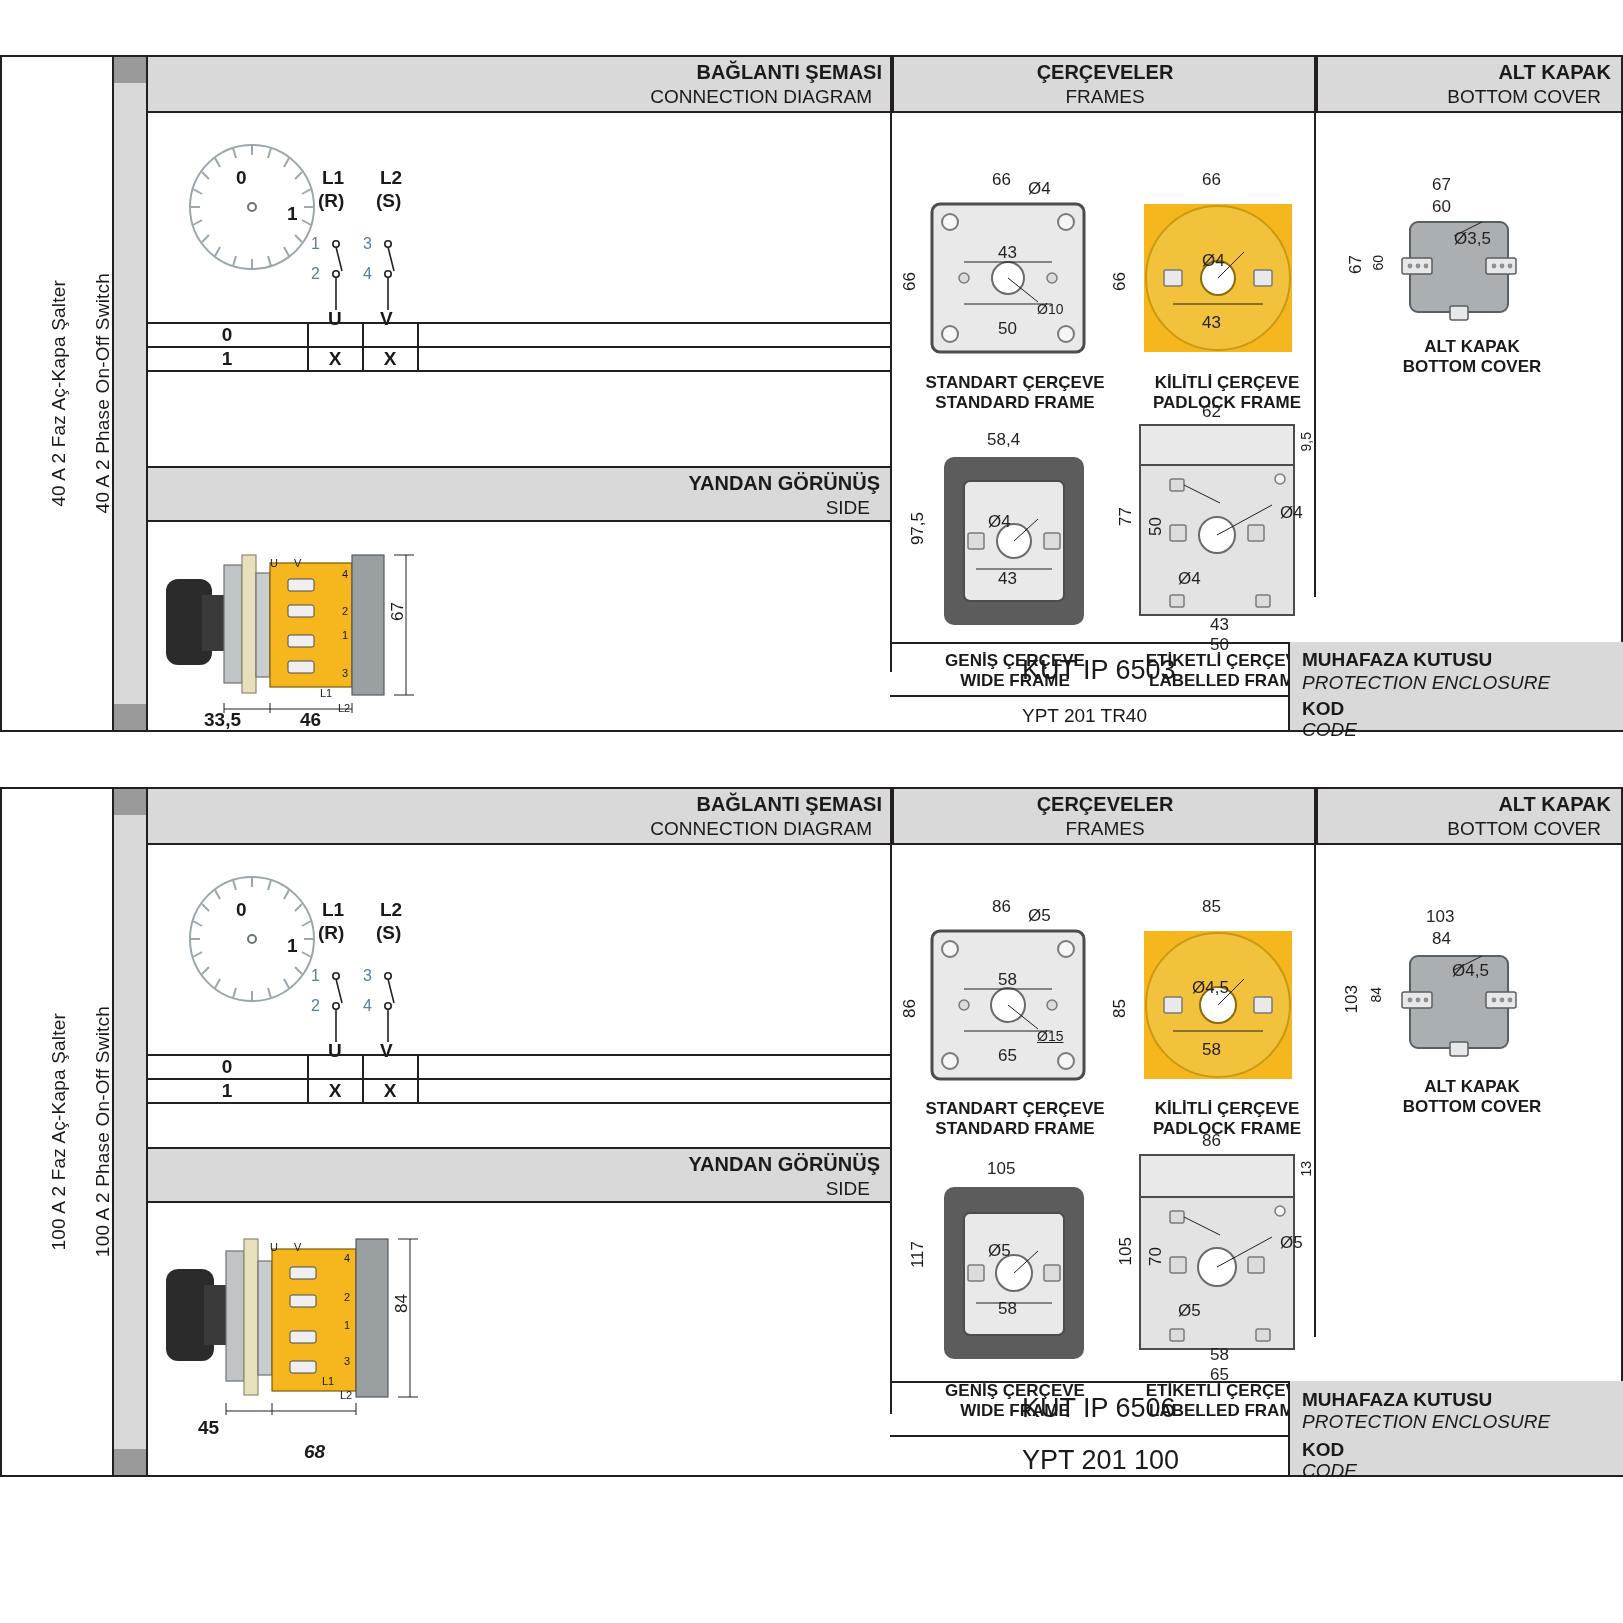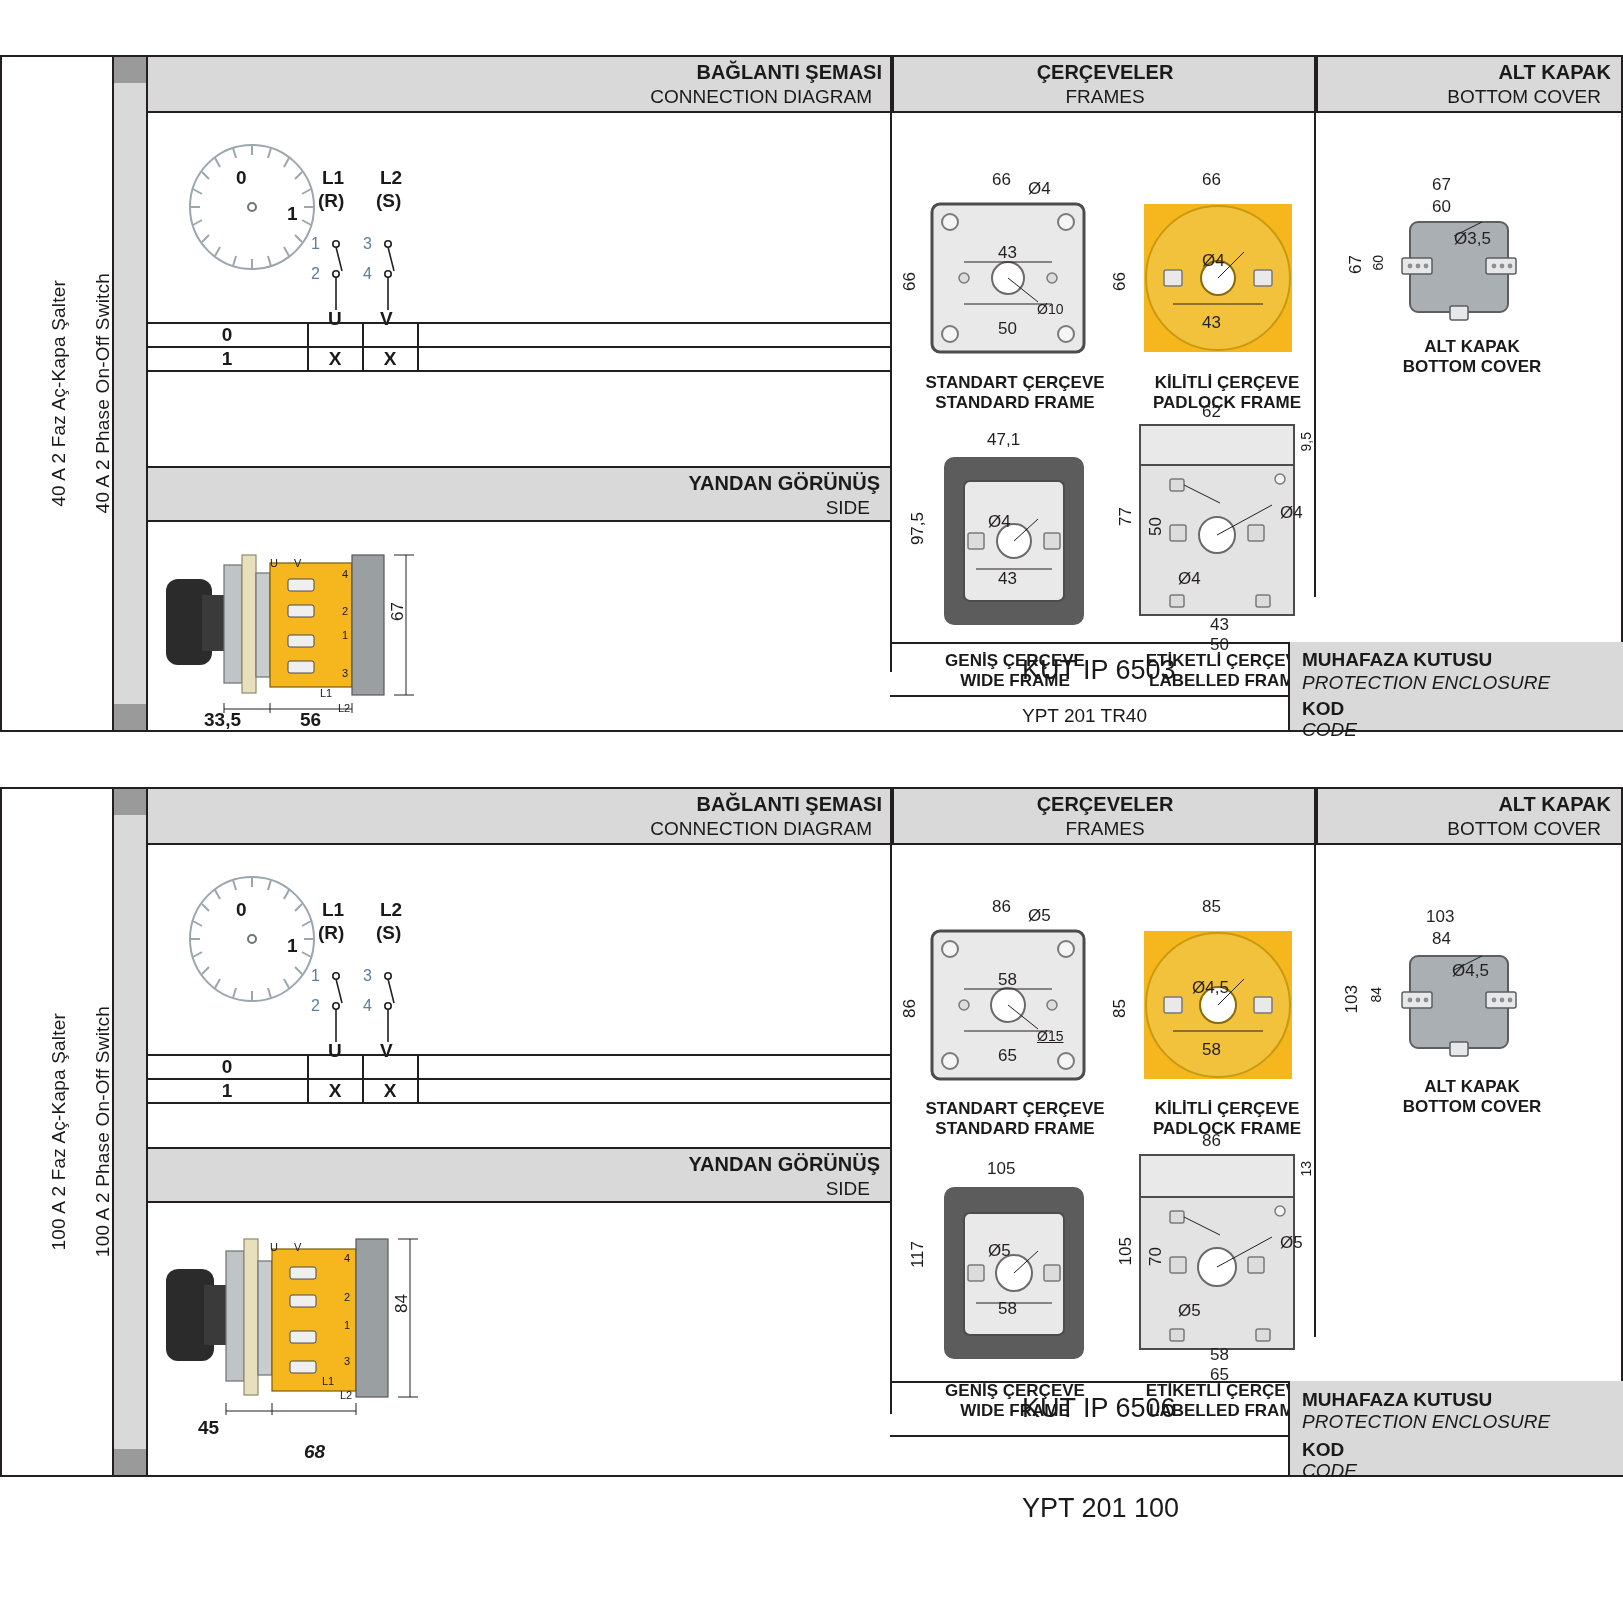--- a/index.html
+++ b/index.html
@@ -188,21 +188,21 @@
     <div class="lbl small" style="left:292px;top:500px;font-size:11px;">V</div>
     <div class="lbl small" style="left:340px;top:511px;font-size:11px;">4</div>
     <div class="lbl small" style="left:340px;top:548px;font-size:11px;">2</div>
     <div class="lbl small" style="left:340px;top:572px;font-size:11px;">1</div>
     <div class="lbl small" style="left:340px;top:610px;font-size:11px;">3</div>
     <div class="lbl small" style="left:318px;top:630px;font-size:11px;">L1</div>
     <div class="lbl small" style="left:336px;top:645px;font-size:11px;">L2</div>
 
     <div class="vdim" style="left:386px;top:545px;"><span>67</span></div>
     <div class="lbl b" style="left:184px;top:652px;margin-left:18px;">33,5</div>
-    <div class="lbl b" style="left:298px;top:652px;">56</div>
+    <div class="lbl b" style="left:298px;top:652px;">46</div>
 
     <div class="sv" style="left:916px;top:135px;">
       <svg width="180" height="170" viewBox="0 0 180 170">
         <rect x="14" y="12" width="152" height="148" rx="8" fill="#e9e9e9" stroke="#4c4c4c" stroke-width="3"></rect>
         <g fill="#f5f5f5" stroke="#7a7a7a" stroke-width="2">
           <circle cx="32" cy="30" r="8"></circle>
             <circle cx="148" cy="30" r="8"></circle>
           <circle cx="32" cy="142" r="8"></circle>
             <circle cx="148" cy="142" r="8"></circle>
         </g>
@@ -257,21 +257,21 @@
         <g fill="#dcdcdc" stroke="#7a7a7a" stroke-width="1.5">
           <rect x="46" y="86" width="16" height="16" rx="2"></rect>
             <rect x="122" y="86" width="16" height="16" rx="2"></rect>
         </g>
         <g stroke="#231f20" stroke-width="1" fill="none">
           <line x1="54" y1="122" x2="130" y2="122"></line>
           <line x1="92" y1="94" x2="116" y2="72"></line>
         </g>
       </svg>
     </div>
-    <div class="dim" style="left:985px;top:373px;">47,1</div>
+    <div class="dim" style="left:985px;top:373px;">58,4</div>
     <div class="vdim" style="left:906px;top:455px;"><span>97,5</span></div>
     <div class="dim" style="left:986px;top:455px;">Ø4</div>
     <div class="dim" style="left:996px;top:512px;">43</div>
     <div class="caption" style="left:903px;top:594px;">GENİŞ ÇERÇEVE</div>
     <div class="caption" style="left:903px;top:614px;">WIDE FRAME</div>
 
     <div class="sv" style="left:1130px;top:360px;">
       <svg width="180" height="225" viewBox="0 0 180 225">
         <rect x="8" y="8" width="154" height="40" fill="#e9e9e9" stroke="#4c4c4c" stroke-width="2"></rect>
         <rect x="8" y="48" width="154" height="150" fill="#e3e3e3" stroke="#4c4c4c" stroke-width="2"></rect>
@@ -616,18 +616,18 @@
     <div class="caption" style="left:1355px;top:288px;width:230px;">ALT KAPAK</div>
     <div class="caption" style="left:1355px;top:308px;width:230px;">BOTTOM COVER</div>
 
     <div class="hline" style="left:888px;top:592px;width:733px;"></div>
     <div class="hline" style="left:888px;top:646px;width:733px;"></div>
     <div class="vline" style="left:1286px;top:592px;height:94px;"></div>
     <div style="position:absolute;left:1288px;top:592px;width:333px;height:94px;background:#d9d9d9;"></div>
     <div class="lbl" style="left:1020px;top:604px;font-size:27px;">KUT IP 6506</div>
     <div class="lbl b" style="left:1300px;top:600px;">MUHAFAZA KUTUSU</div>
     <div class="lbl i" style="left:1300px;top:622px;">PROTECTION ENCLOSURE</div>
-    <div class="lbl" style="left:1020px;top:656px;font-size:27px;margin-top:48px;">YPT 201 100</div>
+    <div class="lbl" style="left:1020px;top:656px;font-size:27px;">YPT 201 100</div>
     <div class="lbl b" style="left:1300px;top:650px;">KOD</div>
     <div class="lbl i" style="left:1300px;top:671px;">CODE</div>
   </div>
 
 </div>
 
 </body></html>

